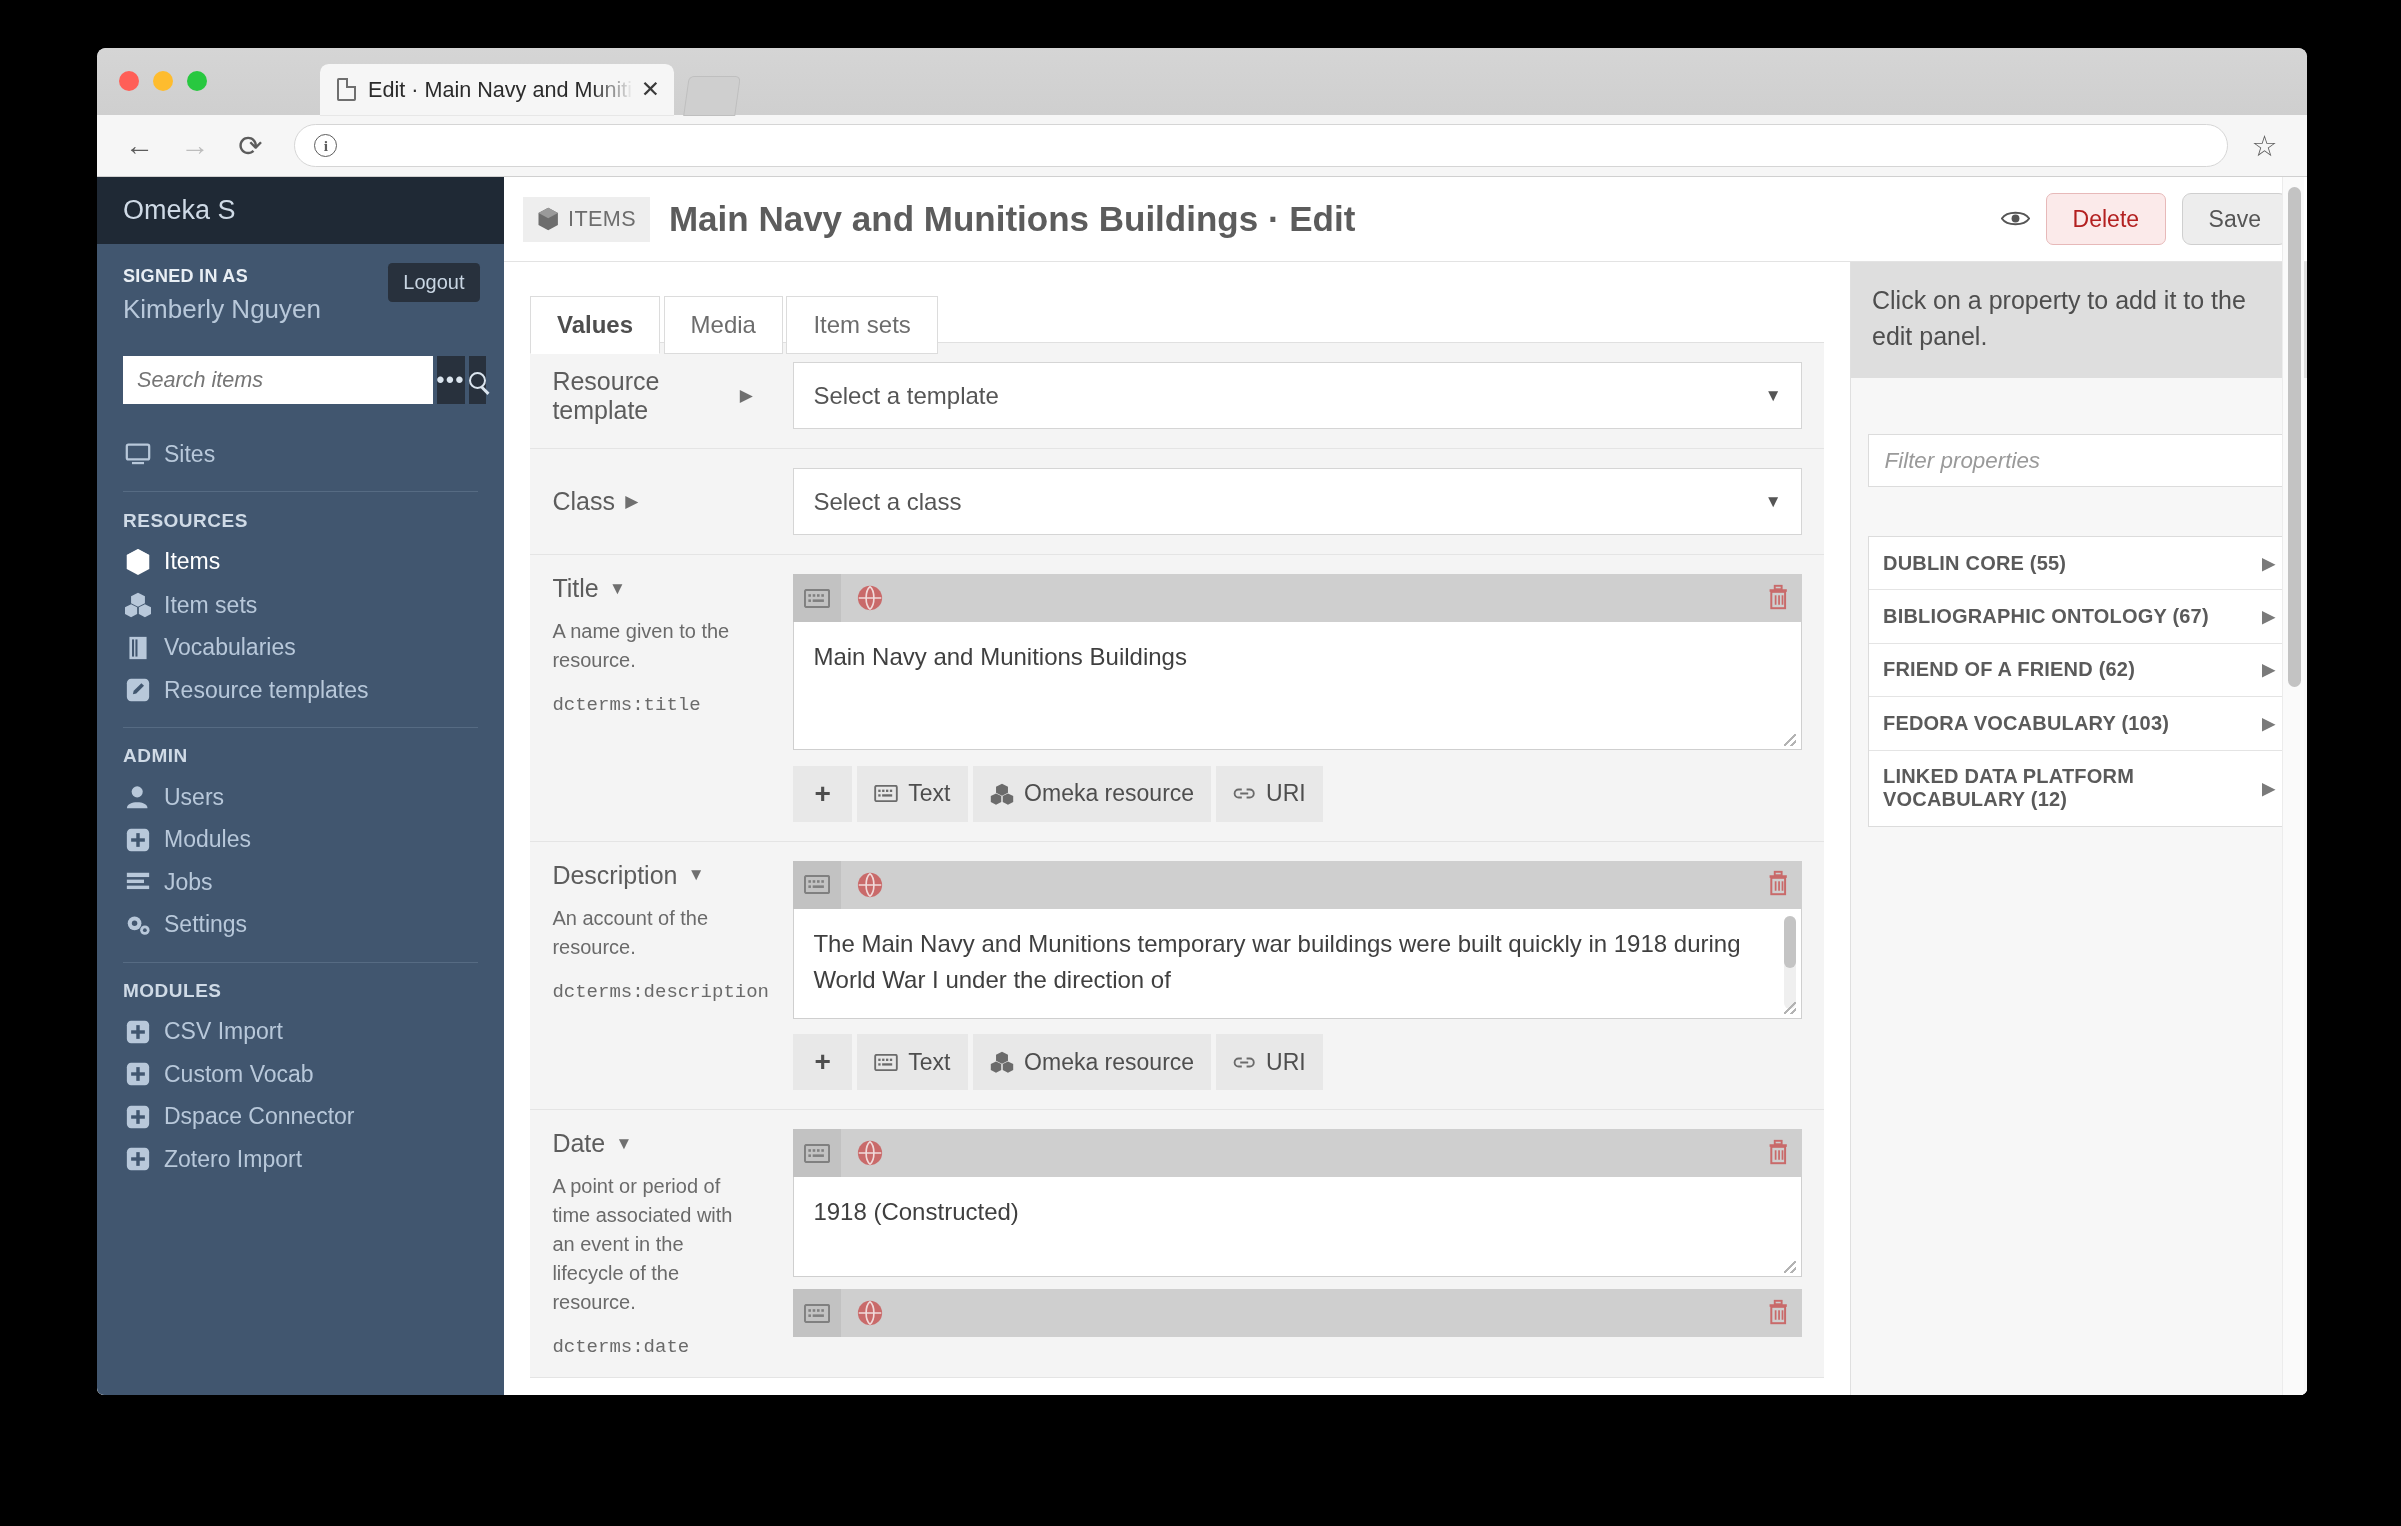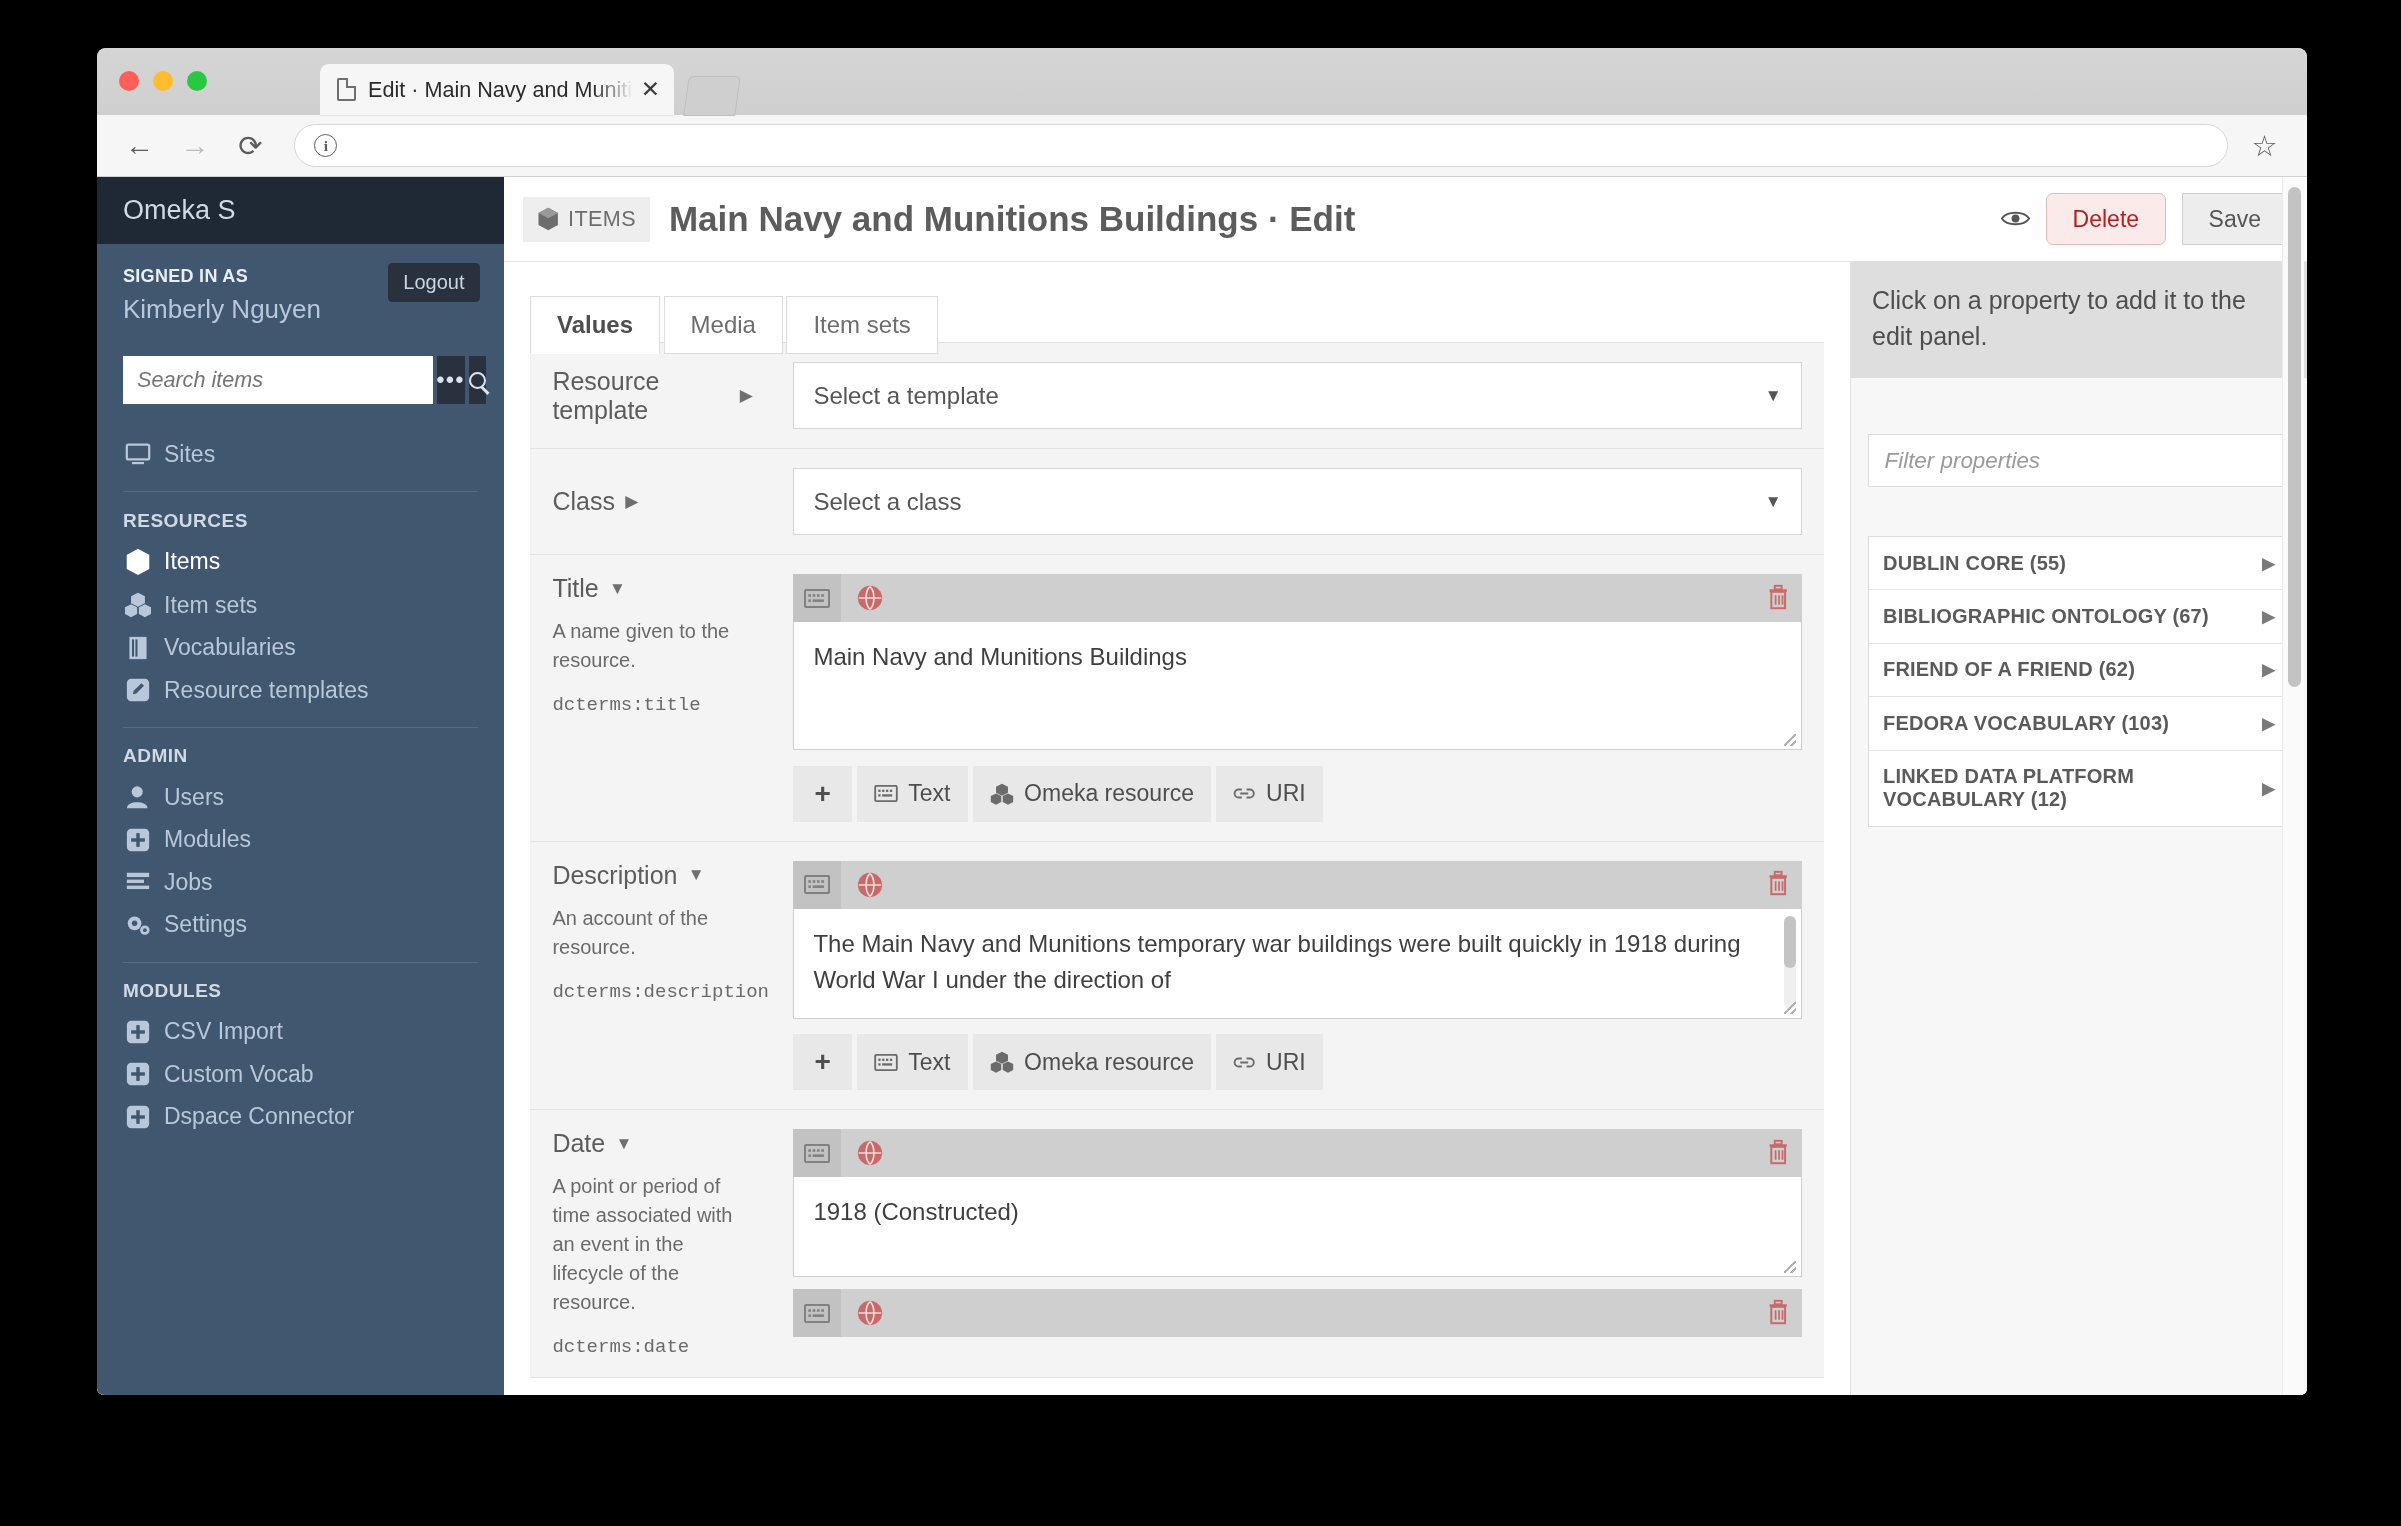--- a/index.html
+++ b/index.html
@@ -211,21 +211,21 @@
   .head-actions { margin-left: auto; display: flex; align-items: center; gap: 15.5px; }
   .eye-btn { font-size: 26px; color: #555; }
   .btn-delete {
     font-size: 23px; color: #b32020;
     background: #fbeaea; border: 0.9px solid #e7b9b9;
     border-radius: 7px; padding: 11.2px 26px;
   }
   .btn-save {
     font-size: 23px; color: #555;
     background: #ededed; border: 0.9px solid #cfcfcf;
-    border-radius: 1px; padding: 11.2px 26px;
+    border-radius: 9px; padding: 11.2px 26px;
   }
 
   #contentarea {
     flex: 1; min-height: 0;
     display: flex;
     background: #f2f2f2;
     overflow: hidden;
   }
   #editcol {
     flex: 1; min-width: 0;
@@ -536,20 +536,30 @@
         <div class="nav-item">
           <span class="ico">
             <svg width="24" height="24" viewBox="0 0 28 28">
                 <rect x="1" y="1" width="26" height="26" rx="5" fill="#b8c8da"></rect>
                 <rect x="12" y="6" width="4" height="16" fill="#41566f"></rect>
                 <rect x="6" y="12" width="16" height="4" fill="#41566f"></rect>
               </svg>
           </span>
           <span>Dspace Connector</span>
         </div>
+        <div class="nav-item">
+          <span class="ico">
+            <svg width="24" height="24" viewBox="0 0 28 28">
+                <rect x="1" y="1" width="26" height="26" rx="5" fill="#b8c8da"></rect>
+                <rect x="12" y="6" width="4" height="16" fill="#41566f"></rect>
+                <rect x="6" y="12" width="16" height="4" fill="#41566f"></rect>
+              </svg>
+          </span>
+          <span>Zotero Import</span>
+        </div>
       </div>
     </div>
 
     <div id="main">
 
       <div id="pagehead">
         <div class="crumb-chip">
           <svg width="22.4" height="24" viewBox="0 0 30 32">
               <path d="M15 1 L28 8 L28 24 L15 31 L2 24 L2 8 Z" fill="#6d6d6d"></path>
               <path d="M15 1 L28 8 L15 15 L2 8 Z" fill="#9a9a9a"></path>

